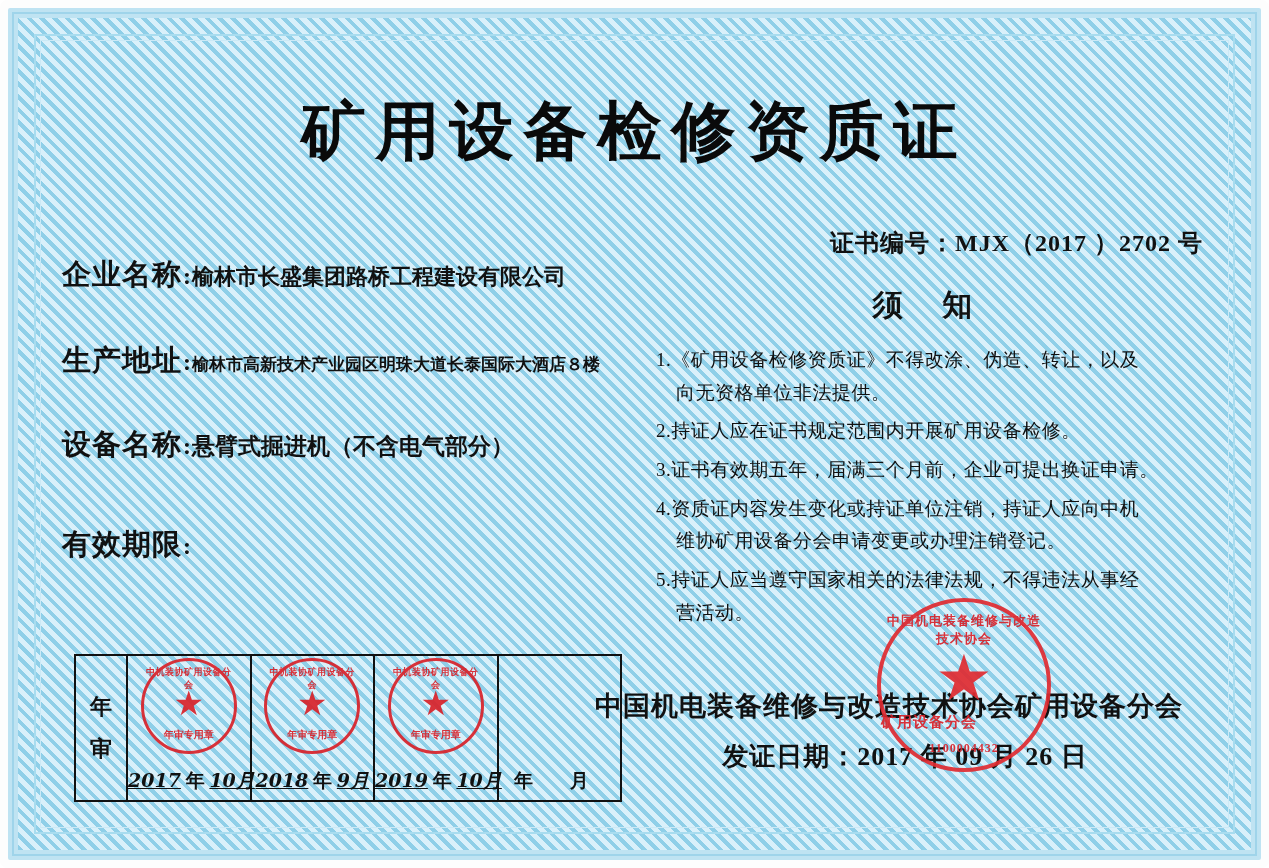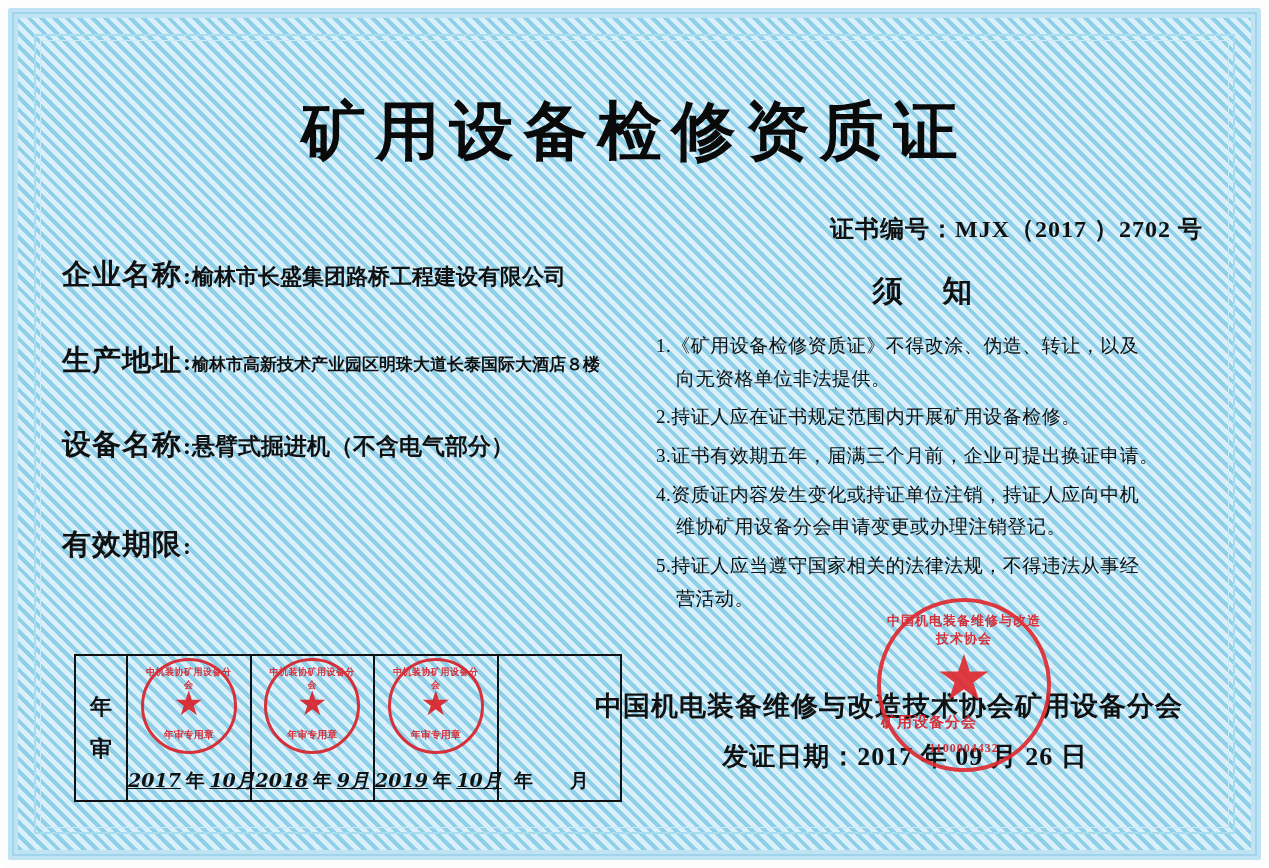--- a/index.html
+++ b/index.html
@@ -145,21 +145,21 @@
     font-weight: 700;
     letter-spacing: 1px;
   }
 
   
   .cert-no {
     text-align: right;
     font-size: 24px;
     font-weight: 700;
     letter-spacing: 1px;
-    margin-top: 10px;
+    margin-top: 24px;
     padding-right: 18px;
   }
 
   
   .notice-title {
     text-align: center;
     font-size: 30px;
     font-weight: 700;
     letter-spacing: 16px;
     margin-top: 26px;

